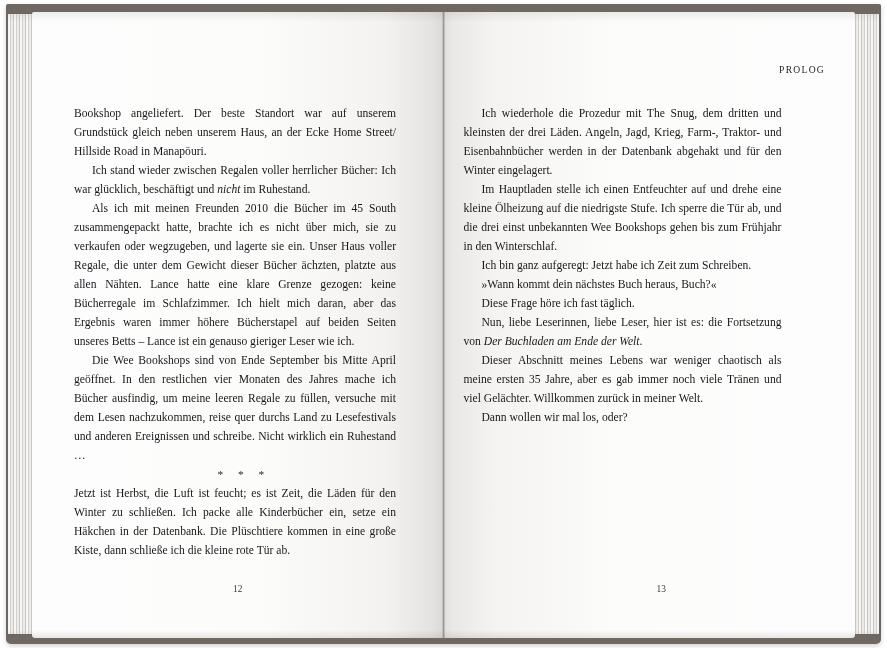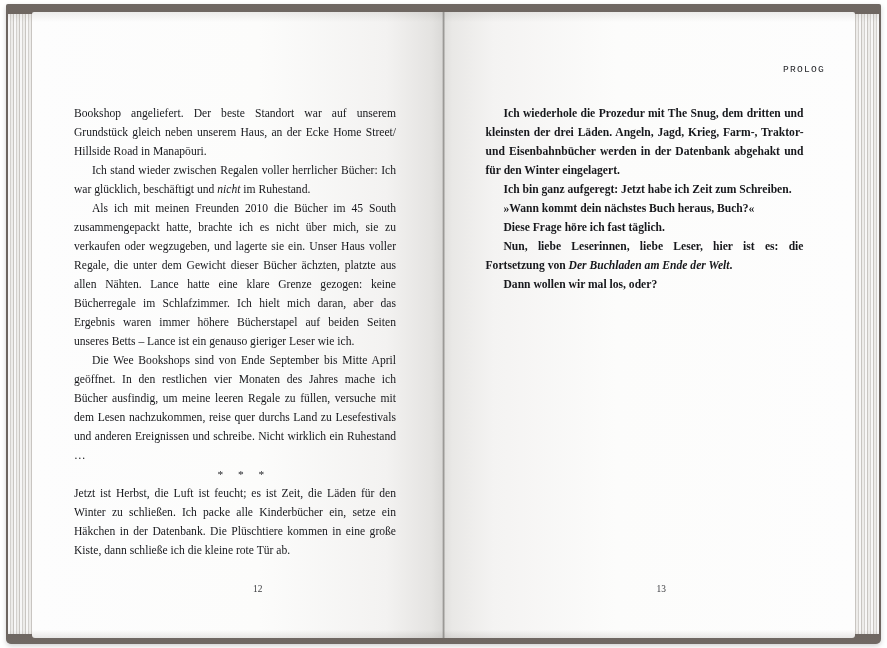--- a/index.html
+++ b/index.html
@@ -139,24 +139,23 @@
     text-align: justify;
     text-justify: inter-word;
     hyphens: manual;
   }
   .text-block.left-col {
     left: 42px;
     top: 92px;
     width: 322px;
   }
   .text-block.right-col {
-    left: 42px;
+    left: 20px;
     top: 92px;
     width: 318px;
-    font-weight: bold;
   }
 
   p.para {
     margin: 0;
     text-indent: 1.55em;
   }
   p.para.noindent {
     text-indent: 0;
   }
   p.para i, span.ital {
@@ -165,21 +164,20 @@
 
   
   .running-head {
     position: absolute;
     right: 30px;
     top: 52px;
     font-size: 9.6px;
     letter-spacing: 1.25px;
     color: #26272b;
     font-variant: small-caps;
-    font-family: Liberation Mono, monospace;
   }
 
   
   .asterisks {
     margin: 13px 0 13px 0;
     text-align: center;
     font-size: 11.4px;
     letter-spacing: 6px;
     color: #24252a;
     text-indent: 0;
@@ -188,21 +186,21 @@
   
   .folio {
     position: absolute;
     bottom: 44px;
     font-size: 9.4px;
     color: #3a3b3f;
     width: 100%;
     text-align: center;
     left: 0;
   }
-  .leaf.left .folio { padding-right: 26px; padding-left: 20px; }
+  .leaf.left .folio { padding-right: 26px; }
   .leaf.right .folio { padding-left: 12px; }
 </style>
 </head>
 <body>
 
 <div class="book-scene">
   <div class="book">
 
     <div class="page-edge-left"></div>
     <div class="page-edge-right"></div>
@@ -222,24 +220,26 @@
           </div>
 
         <div class="folio">12</div>
       </div>
 
       <div class="leaf right">
         <div class="running-head">PROLOG</div>
 
         <div class="text-block right-col" id="right-text">
             <p class="para"><span>Ich wiederhole die Prozedur mit The Snug, dem dritten und kleinsten der drei Läden. Angeln, Jagd, Krieg, Farm-, Traktor- und Eisenbahnbücher werden in der Datenbank abgehakt und für den Winter eingelagert.</span></p>
+            <p class="para"><span>Im Hauptladen stelle ich einen Entfeuchter auf und drehe eine kleine Ölheizung auf die niedrigste Stufe. Ich sperre die Tür ab, und die drei einst unbekannten Wee Bookshops gehen bis zum Frühjahr in den Winterschlaf.</span></p>
             <p class="para"><span>Ich bin ganz aufgeregt: Jetzt habe ich Zeit zum Schreiben.</span></p>
             <p class="para"><span>»Wann kommt dein nächstes Buch heraus, Buch?«</span></p>
             <p class="para"><span>Diese Frage höre ich fast täglich.</span></p>
             <p class="para"><span>Nun, liebe Leserinnen, liebe Leser, hier ist es: die Fortsetzung von </span><i>Der Buchladen am Ende der Welt</i><span>.</span></p>
+            <p class="para"><span>Dieser Abschnitt meines Lebens war weniger chaotisch als meine ersten 35 Jahre, aber es gab immer noch viele Tränen und viel Gelächter. Willkommen zurück in meiner Welt.</span></p>
             <p class="para"><span>Dann wollen wir mal los, oder?</span></p>
           </div>
 
         <div class="folio">13</div>
       </div>
 
       <div class="gutter"></div>
     </div>
 
     <div class="top-curve"></div>

